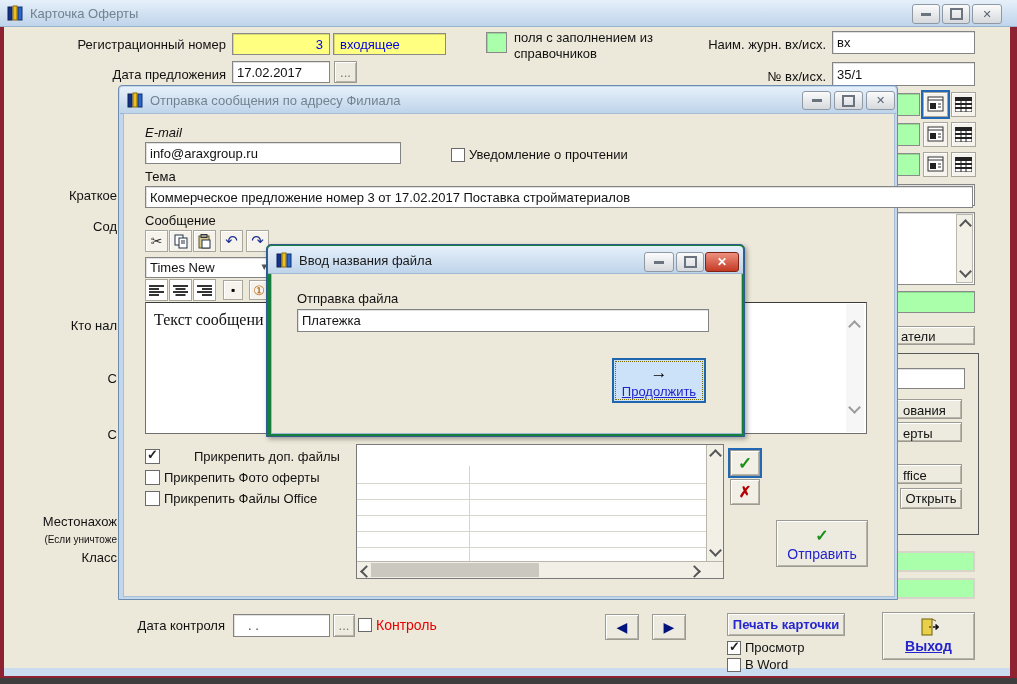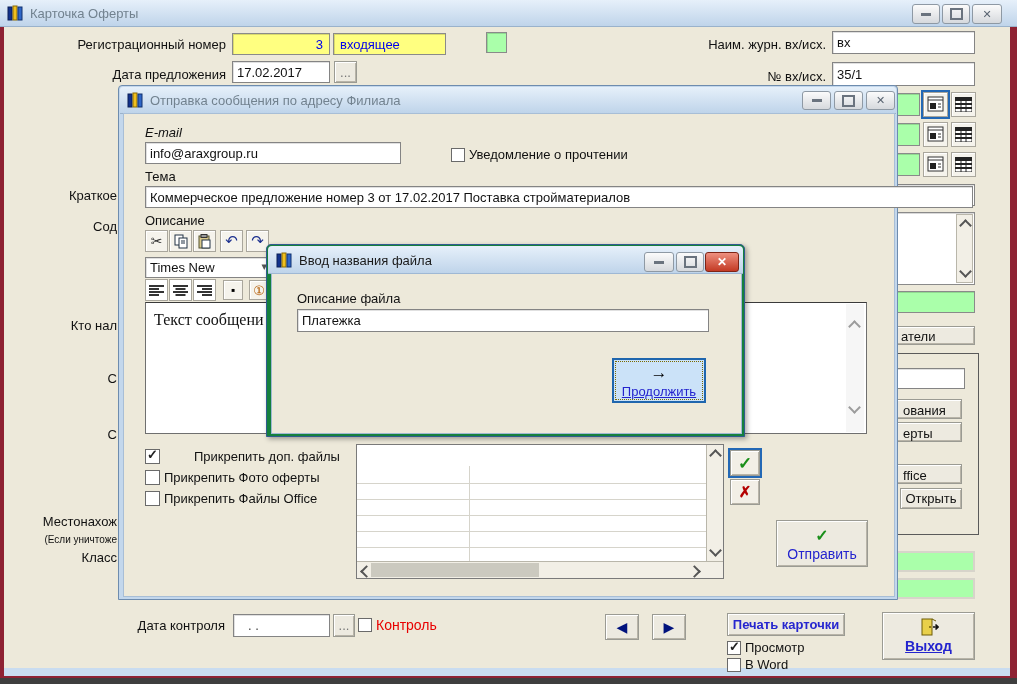--- a/index.html
+++ b/index.html
@@ -69,20 +69,22 @@
     <div class="abs winbtn" style="left:972px;top:4px;width:28px;height:18px;">✕</div>
   </div>
 
   <div class="abs lbl rlbl" style="left:30px;top:37px;width:196px;">Регистрационный номер</div>
   <div class="abs sunken" style="left:232px;top:33px;width:98px;height:22px;background:#FFFF80;color:#0000EE;font-size:13px;text-align:right;padding:3px 6px 0 0;">
     <span>3</span></div>
   <div class="abs sunken" style="left:333px;top:33px;width:113px;height:22px;background:#FFFF80;color:#0000EE;font-size:13px;padding:3px 0 0 6px;">
     <span>входящее</span></div>
 
   <div class="abs sunken" style="left:486px;top:32px;width:21px;height:21px;background:#AAFFAA;"></div>
+  <div class="abs lbl" style="left:514px;top:30px;width:180px;white-space:pre-line;line-height:16px;">поля с заполнением из
+справочников</div>
 
   <div class="abs lbl rlbl" style="left:690px;top:37px;width:136px;">Наим. журн. вх/исх.</div>
   <input class="abs inp" style="left: 832px; top: 31px; width: 143px; height: 23px;" value="вх">
 
   <div class="abs lbl rlbl" style="left:60px;top:67px;width:166px;">Дата предложения</div>
   <input class="abs inp" style="left: 232px; top: 61px; width: 98px; height: 22px;" value="17.02.2017">
   <div class="abs btn" style="left:334px;top:61px;width:23px;height:22px;color:#777;">...</div>
 
   <div class="abs lbl rlbl" style="left:690px;top:69px;width:136px;">№ вх/исх.</div>
   <input class="abs inp" style="left: 832px; top: 62px; width: 143px; height: 24px;" value="35/1">
@@ -235,21 +237,21 @@
   <div class="abs" style="left:4px;top:27px;width:772px;height:484px;background:#EDE9DA;border:1px solid #A8BED6;box-sizing:border-box;"></div>
 
   <div class="abs lbl" style="left:26px;top:39px;font-style:italic;">E-mail</div>
   <input class="abs inp" style="left: 26px; top: 56px; width: 256px; height: 22px;" value="info@araxgroup.ru">
   <div class="abs cb" style="left:332px;top:62px;"></div>
   <div class="abs lbl" style="left:350px;top:61px;">Уведомление о прочтении</div>
 
   <div class="abs lbl" style="left:26px;top:83px;">Тема</div>
   <input class="abs inp" style="left: 26px; top: 100px; width: 828px; height: 22px;" value="Коммерческое предложение номер 3 от 17.02.2017 Поставка стройматериалов">
 
-  <div class="abs lbl" style="left:26px;top:127px;">Описание</div>
+  <div class="abs lbl" style="left:26px;top:127px;">Сообщение</div>
 
   <div class="abs toolbtn" style="left:26px;top:144px;width:23px;height:22px;">
     <span style="font-size:14px;color:#333;">✂</span>
     </div>
   <div class="abs toolbtn" style="left:50px;top:144px;width:23px;height:22px;">
     <svg width="14" height="15" viewBox="0 0 14 15">
         <rect x="1" y="1" width="8" height="10" fill="#fff" stroke="#234"></rect>
         <rect x="5" y="4" width="8" height="10" fill="#fff" stroke="#234"></rect>
         <line x1="7" y1="7" x2="11" y2="7" stroke="#234"></line>
         <line x1="7" y1="9" x2="11" y2="9" stroke="#234"></line>
@@ -365,21 +367,21 @@
     <div class="abs winbtn" style="left:376px;top:6px;width:28px;height:18px;">
         <span class="bar"></span>
       </div>
     <div class="abs winbtn" style="left:408px;top:6px;width:26px;height:18px;">
         <span class="box"></span>
       </div>
     <div class="abs redbtn" style="left:437px;top:6px;width:32px;height:18px;">✕</div>
   </div>
   <div class="abs" style="left:4px;top:28px;width:471px;height:161px;background:#EDE9DA;border:1px solid #9FB8D4;box-sizing:border-box;"></div>
 
-  <div class="abs lbl" style="left:30px;top:46px;">Описание файла</div>
+  <div class="abs lbl" style="left:30px;top:46px;">Отправка файла</div>
   <input class="abs inp" style="left: 30px; top: 64px; width: 412px; height: 23px;" value="Платежка">
 
   <div class="abs" style="left:345px;top:113px;width:94px;height:45px;background:#CBE2F8;border:2px solid #1F66AE;box-sizing:border-box;
               display:flex;flex-direction:column;align-items:center;justify-content:center;gap:1px;">
     <div class="abs" style="left:1px;top:1px;right:1px;bottom:1px;border:1px dotted #7A6A00;"></div>
     <span style="font-size:17px;font-weight:bold;color:#000;">→</span>
     <span class="bluelink" style="font-size:13px;">Продолжить</span>
   </div>
 </div>
 

